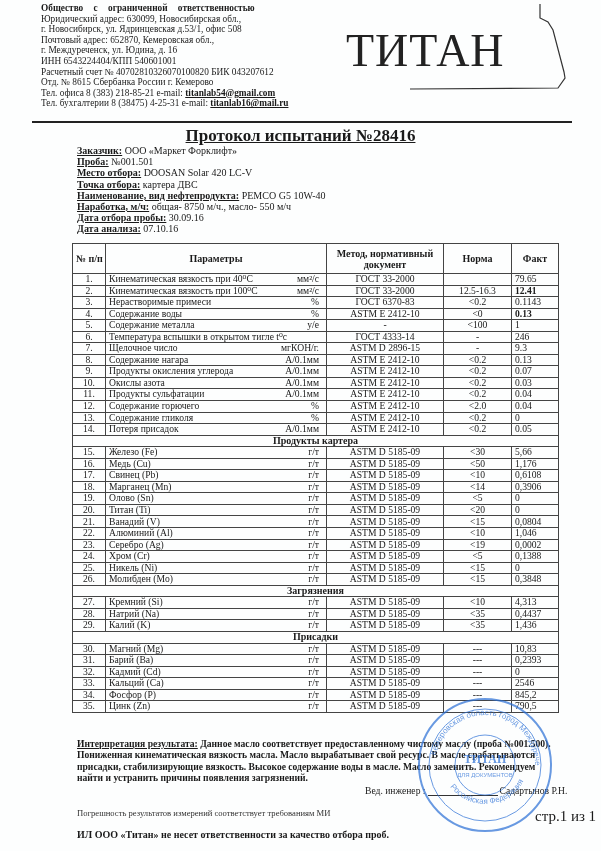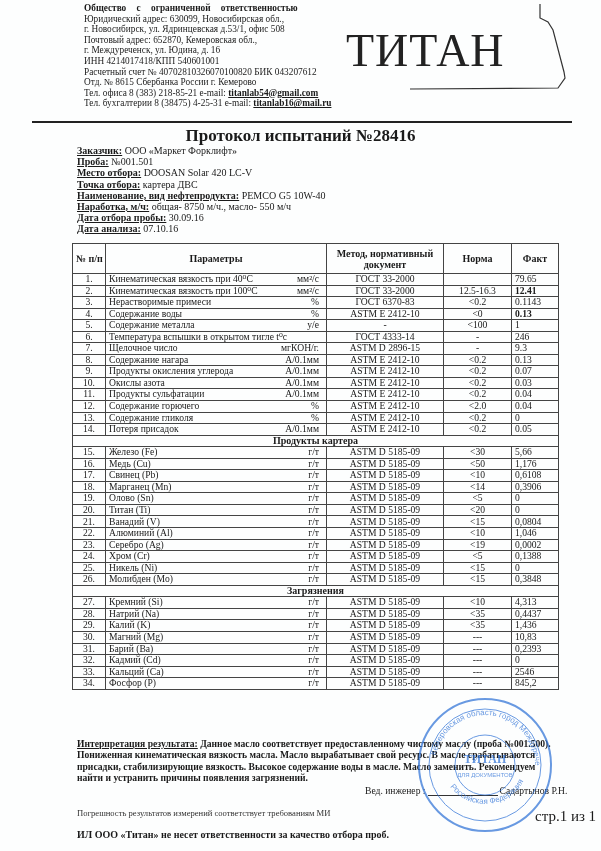--- a/index.html
+++ b/index.html
@@ -1,28 +1,28 @@
 <!DOCTYPE html>
 <html><head>
   <meta charset="utf-8">
   <style>
     * { box-sizing: border-box; margin: 0; padding: 0; }
     html, body { width: 601px; height: 851px; background: #fdfefe; overflow: hidden; }
     body { position: relative; font-family: "Liberation Serif", "DejaVu Serif", serif; color: #1a1a1a; }
 
-    .company { position: absolute; left: 41px; top: 3px; font-size: 9.3px; line-height: 10.6px; margin-left: 43px; }
+    .company { position: absolute; left: 41px; top: 3px; font-size: 9.3px; line-height: 10.6px; }
     .company .org { font-weight: bold; word-spacing: 8px; }
     .company .email { font-weight: bold; text-decoration: underline; }
 
     .logo { position: absolute; left: 346px; top: 28px; font-family: "Liberation Serif", "DejaVu Serif", serif; font-size: 46px; letter-spacing: 1px; color: #222; line-height: 46px; }
     .logo-swoosh { position: absolute; left: 400px; top: 0; width: 180px; height: 95px; }
 
     .hrule { position: absolute; left: 32px; top: 121px; width: 540px; height: 0; border-top: 2px solid #222; }
 
-    .title { position: absolute; left: 0; width: 601px; top: 126px; text-align: center; font-size: 17px; font-weight: bold; }
+    .title { position: absolute; left: 0; width: 601px; top: 126px; text-align: center; font-size: 17px; font-weight: bold; text-decoration: underline; }
 
     .meta { position: absolute; left: 77px; top: 145px; font-size: 10px; line-height: 11.2px; }
     .meta .lbl { font-weight: bold; text-decoration: underline; }
 
     table.res { position: absolute; left: 72px; top: 243px; width: 486px; border-collapse: collapse; font-size: 9.6px; table-layout: fixed; padding-left: 20px; }
     table.res td, table.res th { border: 1px solid #444; padding: 0 3px; height: 11.55px; line-height: 10.5px; white-space: nowrap; overflow: hidden; }
     table.res th { font-weight: bold; height: 30px; font-size: 10px; line-height: 11px; }
     .c-num { width: 33px; text-align: center; }
     .c-par { width: 221px; }
     .c-met { width: 117px; text-align: center; }
@@ -47,21 +47,21 @@
   </style>
 </head>
 <body>
 
 <div class="company">
   <div class="org">Общество с ограниченной ответственностью</div>
   <div>Юридический адрес: 630099, Новосибирская обл.,</div>
   <div>г. Новосибирск, ул. Ядринцевская д.53/1, офис 508</div>
   <div>Почтовый адрес: 652870, Кемеровская обл.,</div>
   <div>г. Междуреченск, ул. Юдина, д. 16</div>
-  <div> ИНН 4214017418/КПП 540601001</div>
+  <div> ИНН 6543224404/КПП 540601001</div>
   <div>Расчетный счет № 40702810326070100820 БИК  043207612</div>
   <div>Отд. № 8615 Сбербанка России г. Кемерово</div>
   <div><span>Тел. офиса 8 (383) 218-85-21 e-mail: </span><span class="email">titanlab54@gmail.com</span></div>
   <div><span>Тел. бухгалтерии 8 (38475) 4-25-31  e-mail: </span><span class="email">titanlab16@mail.ru</span></div>
 </div>
 
 <svg class="logo-swoosh" viewBox="0 0 180 95">
   <path d="M140 4 L140 18 L148 22 L153 30 L164 72 L165 78 L158 88 L10 89" fill="none" stroke="#333" stroke-width="1.2"></path>
 </svg>
 <div class="logo">ТИТАН</div>
@@ -439,20 +439,23 @@
         <td class="c-par">
           <div class="par-wrap">
             <span>Калий (K)</span>
             <span class="unit">г/т</span>
           </div>
         </td>
         <td class="c-met">ASTM D 5185-09</td>
         <td class="c-nor">&lt;35</td>
         <td class="c-fac">1,436</td>
       </tr>
+      <tr class="sec">
+        <td colspan="5">Присадки</td>
+      </tr>
       <tr>
         <td class="c-num">30.</td>
         <td class="c-par">
           <div class="par-wrap">
             <span>Магний (Mg)</span>
             <span class="unit">г/т</span>
           </div>
         </td>
         <td class="c-met">ASTM D 5185-09</td>
         <td class="c-nor">---</td>
@@ -498,20 +501,32 @@
         <td class="c-num">34.</td>
         <td class="c-par">
           <div class="par-wrap">
             <span>Фосфор (P)</span>
             <span class="unit">г/т</span>
           </div>
         </td>
         <td class="c-met">ASTM D 5185-09</td>
         <td class="c-nor">---</td>
         <td class="c-fac">845,2</td>
+      </tr>
+      <tr>
+        <td class="c-num">35.</td>
+        <td class="c-par">
+          <div class="par-wrap">
+            <span>Цинк (Zn)</span>
+            <span class="unit">г/т</span>
+          </div>
+        </td>
+        <td class="c-met">ASTM D 5185-09</td>
+        <td class="c-nor">---</td>
+        <td class="c-fac">790,5</td>
       </tr>
     </tbody>
 </table>
 
 <div class="interp">
   <div><span class="lbl">Интерпретация результата:</span><span> Данное масло соответствует предоставленному чистому маслу (проба №001.500).</span></div>
   <div>Пониженная кинематическая вязкость масла. Масло вырабатывает свой ресурс. В масле срабатываются</div>
   <div>присадки, стабилизирующие вязкость. Высокое содержание воды в масле. Масло заменить. Рекомендуем</div>
   <div>найти и устранить причины появления загрязнений.</div>
 </div>

